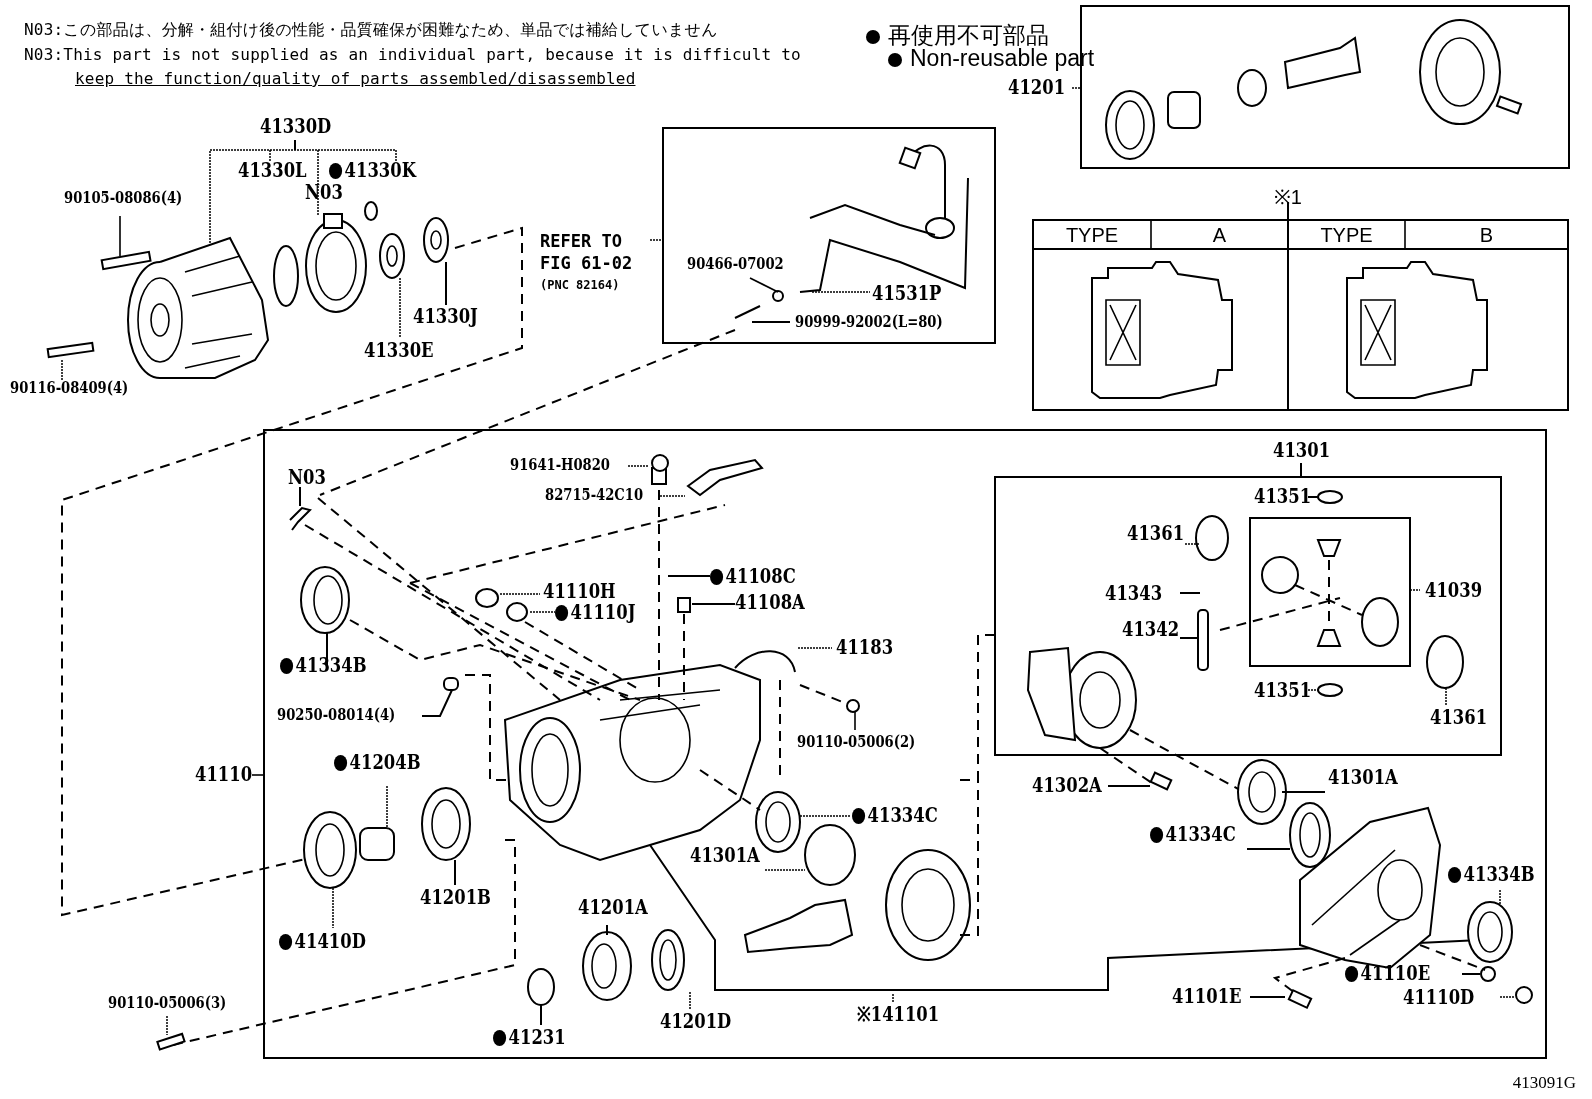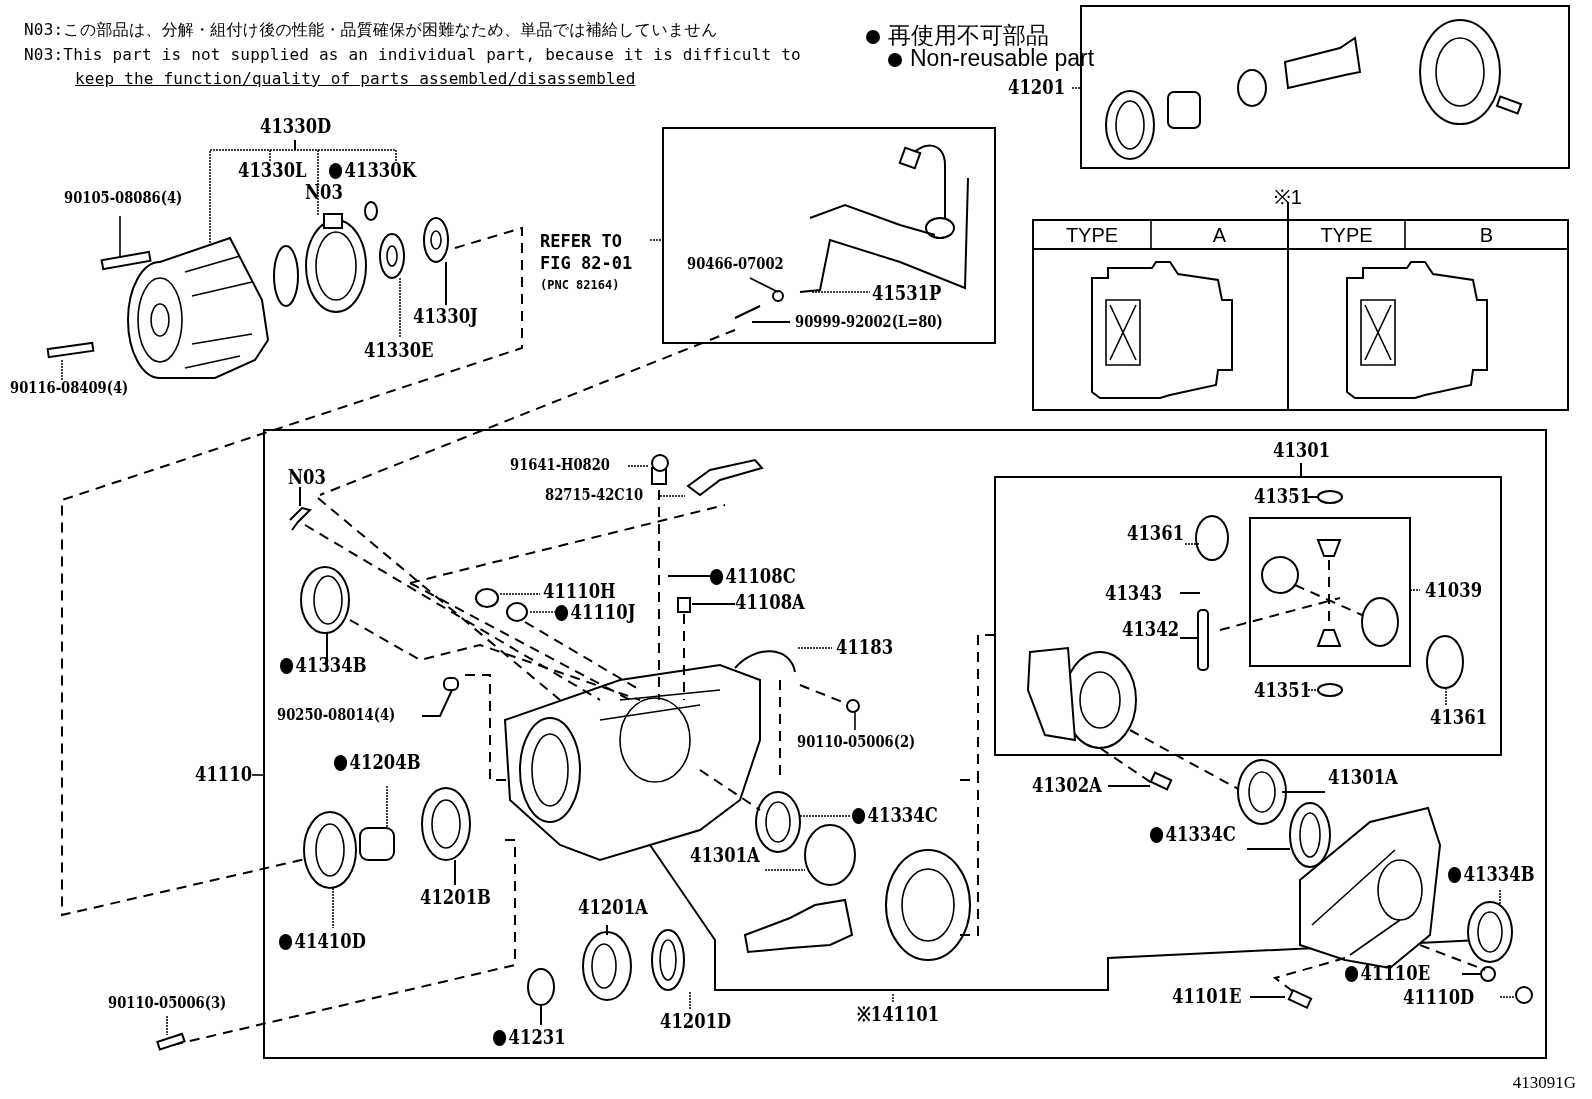--- a/index.html
+++ b/index.html
@@ -240,21 +240,21 @@
   <line x1="1250" y1="997" x2="1285" y2="997" class="line"></line>
   <polyline points="1345,958 1275,978 1295,993" class="dash"></polyline>
 </svg>
 
 <div class="note" style="left:24px;top:20px;">N03:この部品は、分解・組付け後の性能・品質確保が困難なため、単品では補給していません</div>
 <div class="note" style="left:24px;top:45px;">N03:This part is not supplied as an individual part, because it is difficult to</div>
 <div class="note" style="left:75px;top:69px;text-decoration:underline;">keep the function/quality of parts assembled/disassembled</div>
 <div class="legend" style="left:866px;top:20px;"><span class="dot"></span><span>再使用不可部品</span></div>
 <div class="legend" style="left:888px;top:45px;"><span class="dot"></span><span>Non-reusable part</span></div>
 
-<div class="ref" style="left:540px;top:207px;margin-top:23px;"><div>REFER TO</div><div>FIG 82-01</div><div style="font-size:12px;">(PNC 82164)</div></div>
+<div class="ref" style="left:540px;top:207px;margin-top:23px;"><div>REFER TO</div><div>FIG 61-02</div><div style="font-size:12px;">(PNC 82164)</div></div>
 
 <div class="typehdr" style="left:1270px;top:183px;width:36px;">※1</div>
 <div class="typehdr" style="left:1033px;top:224px;width:118px;">TYPE</div>
 <div class="typehdr" style="left:1151px;top:224px;width:137px;">A</div>
 <div class="typehdr" style="left:1288px;top:224px;width:117px;">TYPE</div>
 <div class="typehdr" style="left:1405px;top:224px;width:163px;">B</div>
 
 <div class="lbl" style="left:260px;top:116px;">41330D</div>
 <div class="lbl" style="left:238px;top:160px;">41330L</div>
 <div class="lbl" style="left:329px;top:160px;"><span class="dot"></span><span>41330K</span></div>

